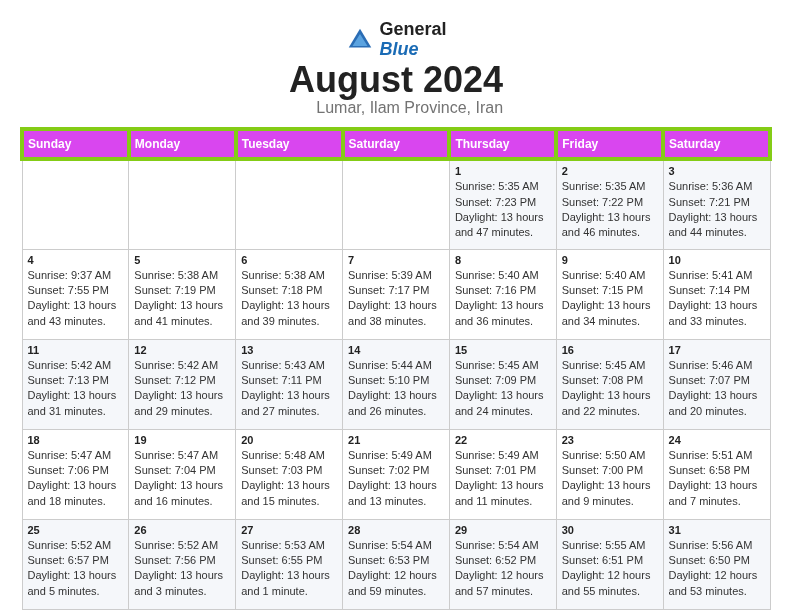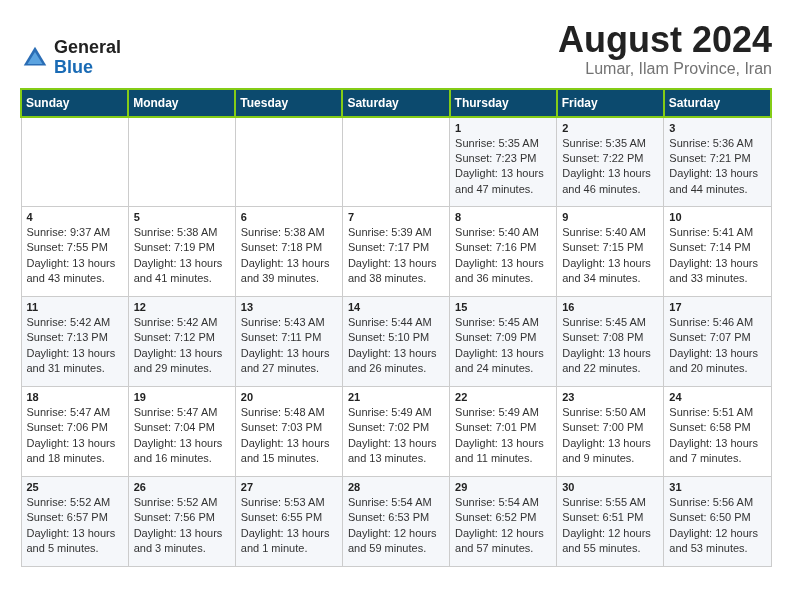--- a/index.html
+++ b/index.html
@@ -6,38 +6,39 @@
     body {
       font-family: Arial, sans-serif;
       background: #fff;
       width: 792px;
       min-height: 612px;
       padding: 20px;
     }
     .header-section {
       display: flex;
       justify-content: space-between;
-      align-items: flex-end;
+      align-items: center;
       margin-bottom: 10px;
+      flex-direction: column;
     }
     .logo {
       display: flex;
       align-items: center;
       gap: 4px;
     }
     .logo-text {
       display: flex;
       flex-direction: column;
       font-size: 18px;
       font-weight: bold;
       color: #1a1a1a;
       line-height: 1.1;
     }
     .logo-text span.general { color: #222; }
-    .logo-text span.blue { color: #1a6bb5; }
+    .logo-text span.blue { color: #1a6bb5; font-style: italic; }
     .logo-icon {
       width: 30px;
       height: 30px;
     }
     .title-section {
       text-align: right;
     }
     .month-year {
       font-size: 36px;
       font-weight: bold;
@@ -47,27 +48,27 @@
     .location {
       font-size: 16px;
       color: #737373;
     }
     table {
       width: 100%;
       border-collapse: collapse;
       table-layout: fixed;
     }
     thead tr th {
-      background-color: #0c4a6e;
+      background-color: #d946ef;
       color: #fff;
       font-size: 12px;
       font-weight: bold;
       padding: 6px 4px;
       text-align: left;
-      border: 2px solid #84cc16;
+      border: 4px solid #84cc16;
     }
     tbody tr td {
       border: 1px solid #ccc;
       vertical-align: top;
       padding: 4px 5px;
       height: 90px;
       font-size: 10px;
       color: #222;
       background: #fff;
     }

